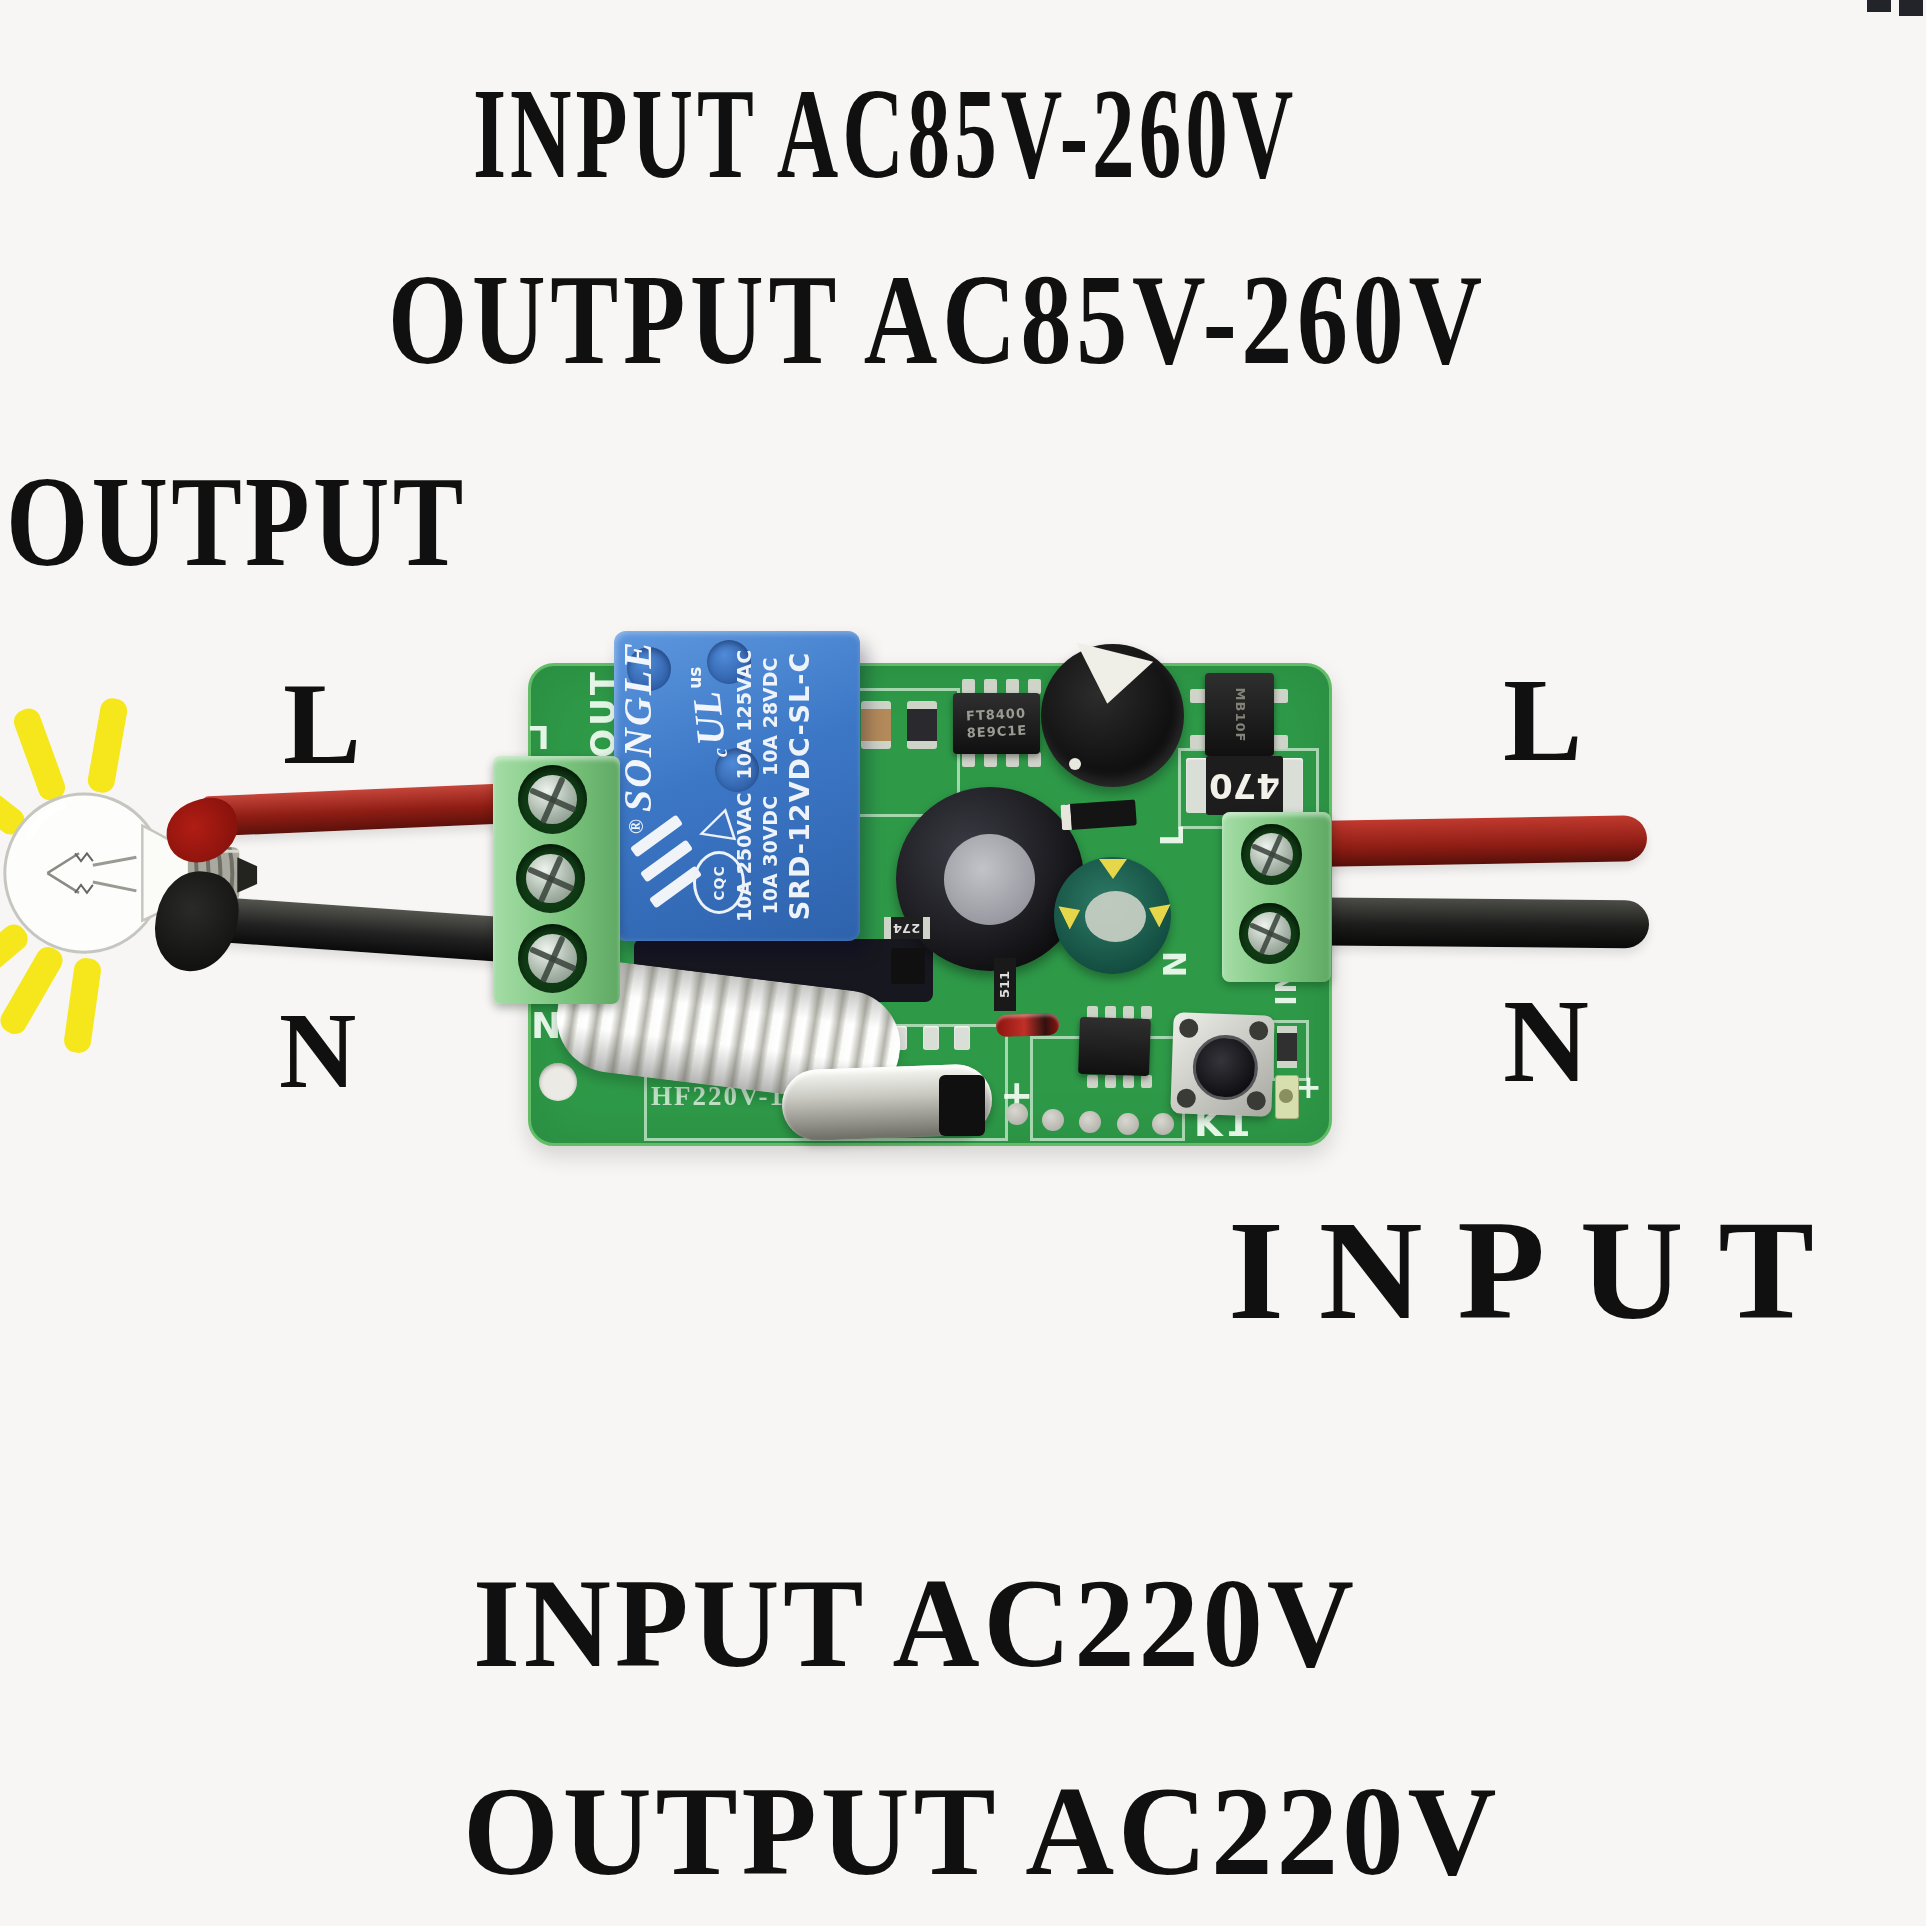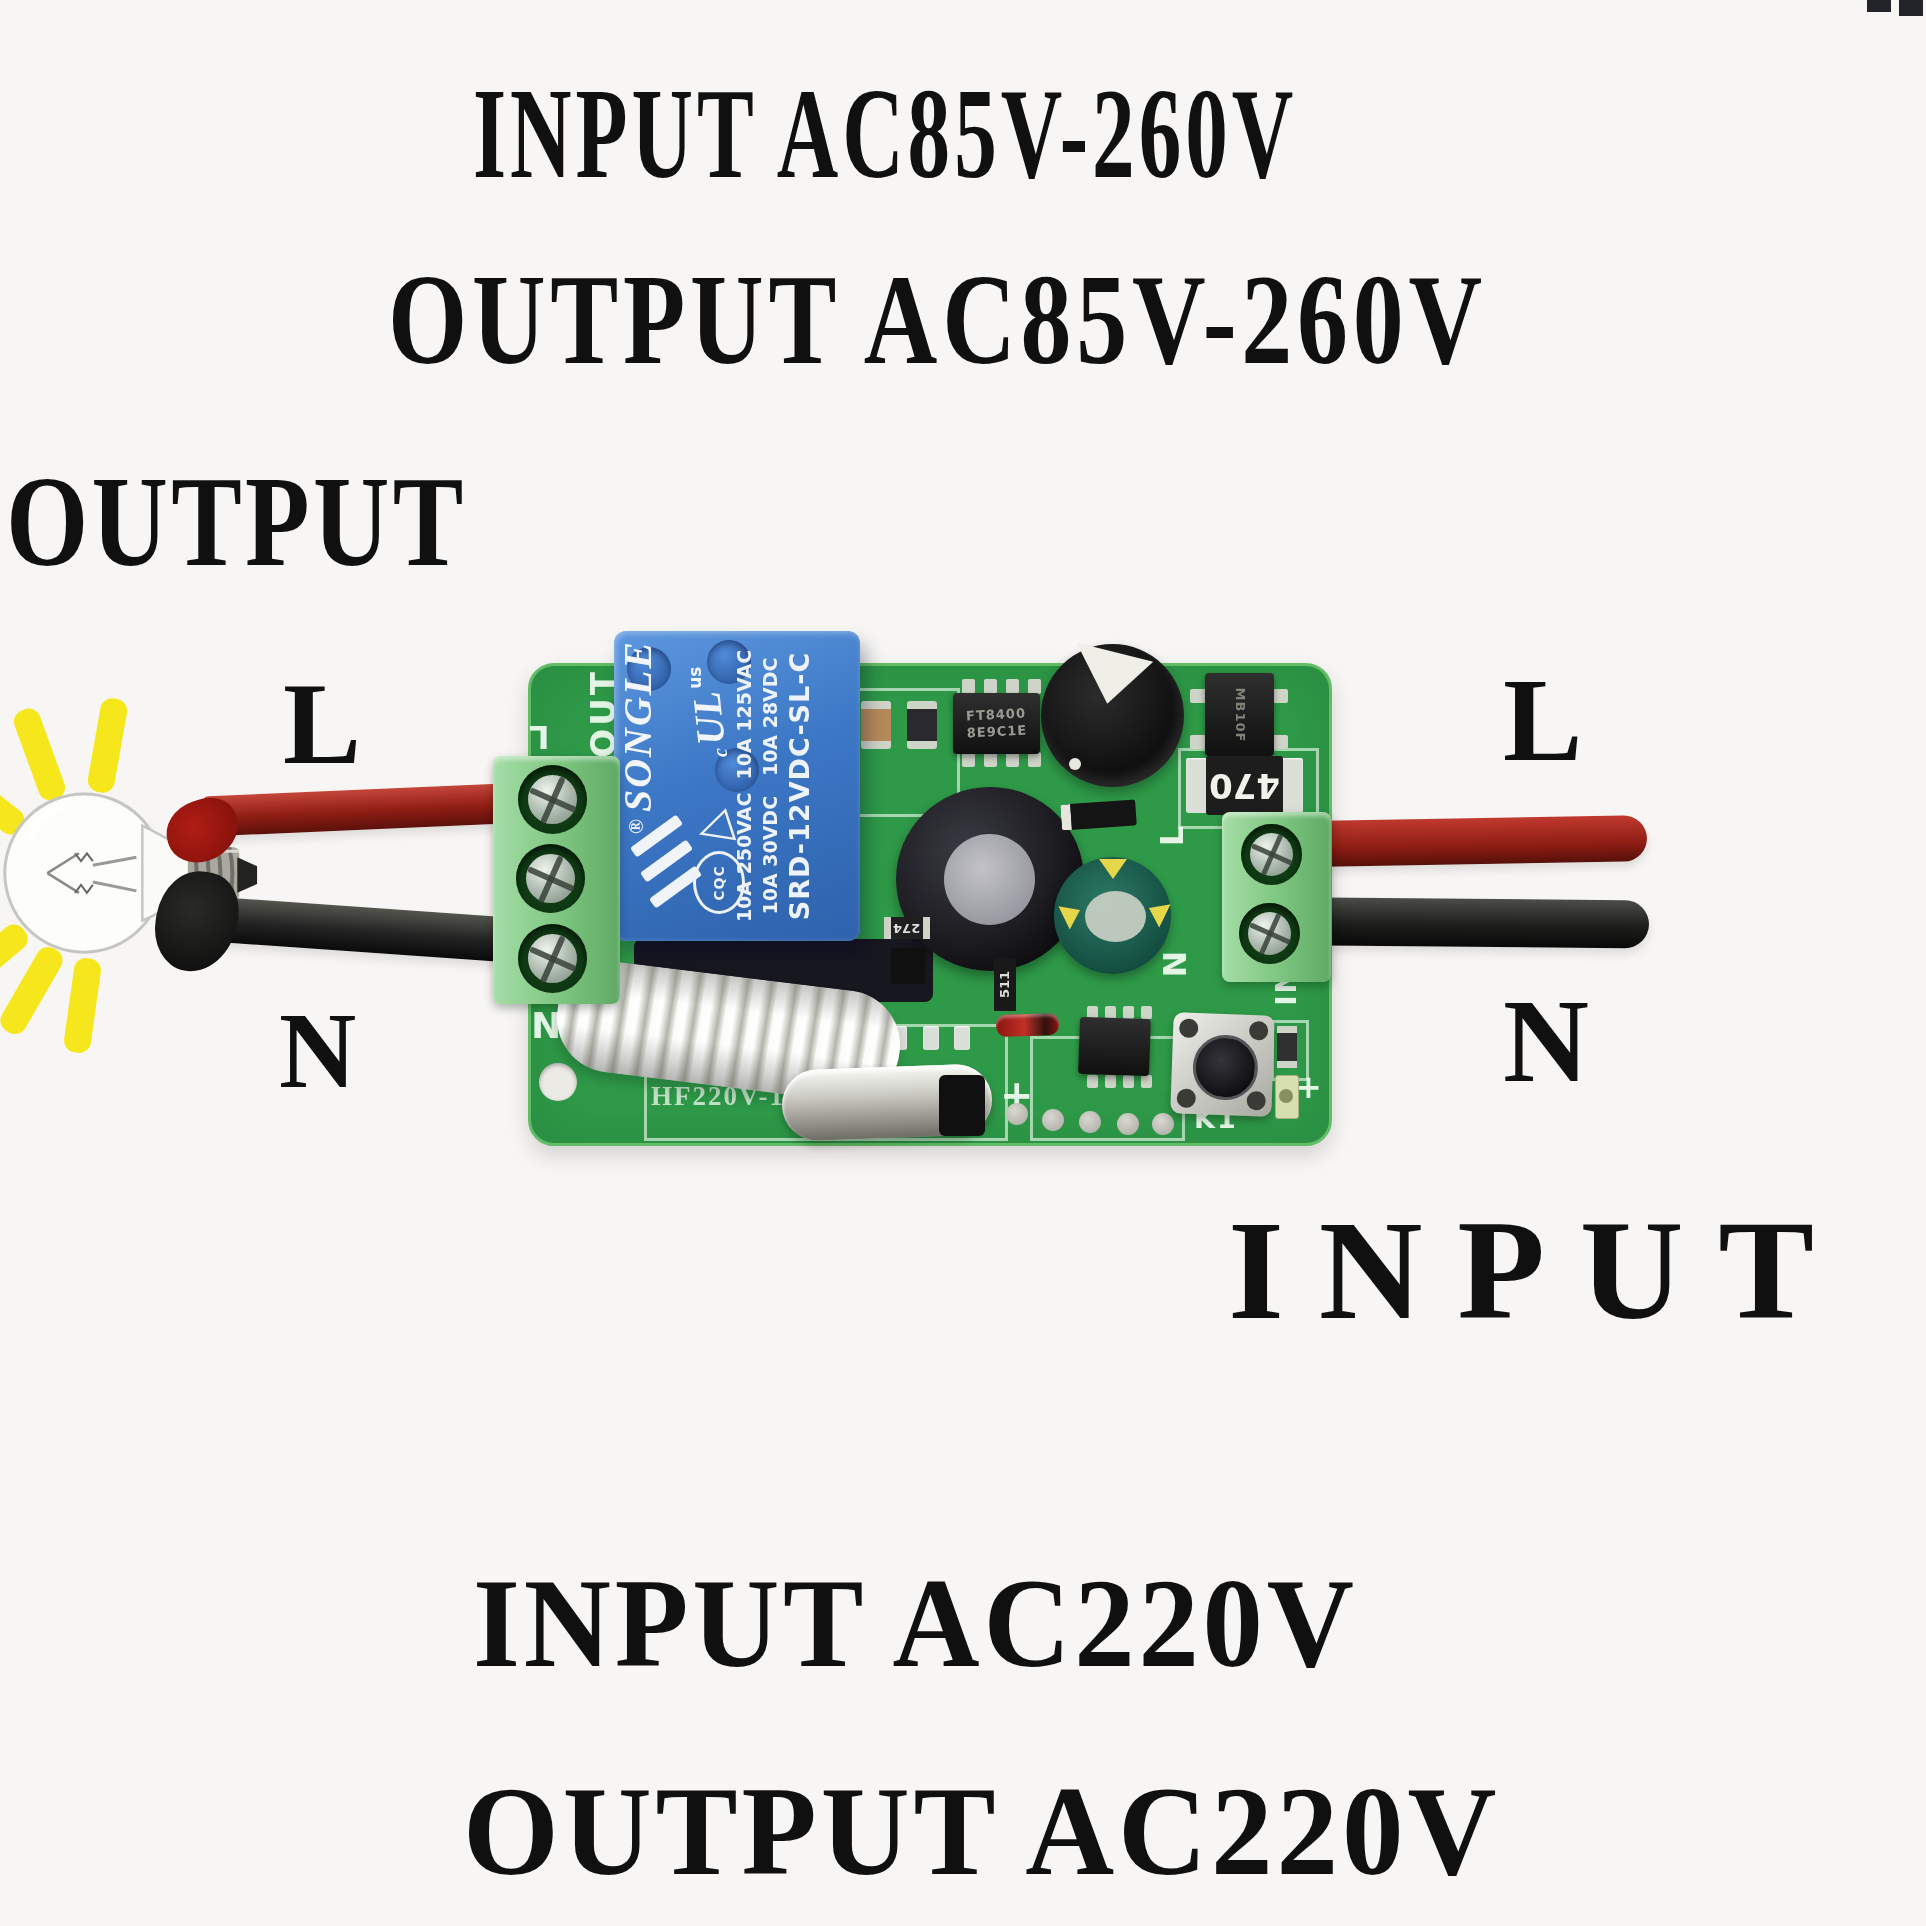--- a/index.html
+++ b/index.html
@@ -116,21 +116,21 @@
   <div class="abs silkbox" style="left:1030px;top:1036px;width:149px;height:99px;"></div>
   <div class="abs silkbox" style="left:1271px;top:1020px;width:32px;height:55px;"></div>
 
   <div class="abs silk vtext" style="left:586px;top:669px;font-size:34px;letter-spacing:3px;">OUT</div>
   <div class="abs silk" style="left:529px;top:721px;font-size:32px;transform:rotate(180deg);">L</div>
   <div class="abs silk" style="left:531px;top:1006px;font-size:36px;transform:rotate(180deg);">N</div>
   <div class="abs silk" style="left:651px;top:1083px;font-size:27px;font-family:'Liberation Serif',serif;color:rgba(235,245,235,.78);letter-spacing:2px;">HF220V-1B</div>
   <div class="abs silk" style="left:1162px;top:820px;font-size:32px;transform:rotate(-90deg);">L</div>
   <div class="abs silk" style="left:1162px;top:948px;font-size:32px;transform:rotate(-90deg);">N</div>
   <div class="abs silk vtext" style="left:1273px;top:968px;font-size:28px;letter-spacing:2px;">IN</div>
-  <div class="abs silk" style="left:1194px;top:1105px;font-size:27px;letter-spacing:2px;">K1</div>
+  <div class="abs silk" style="left:1194px;top:1105px;font-size:37px;letter-spacing:2px;">K1</div>
   <div class="abs silk" style="left:1000px;top:1075px;font-size:40px;">+</div>
   <div class="abs silk" style="left:1295px;top:1071px;font-size:32px;">+</div>
 
   <div class="abs" style="left:634px;top:939px;width:299px;height:63px;background:#171720;border-radius:8px;"></div>
   <div class="pad" style="left:859px;top:1026px;width:16px;height:24px;"></div>
   <div class="pad" style="left:891px;top:1026px;width:16px;height:24px;"></div>
   <div class="pad" style="left:923px;top:1026px;width:16px;height:24px;"></div>
   <div class="pad" style="left:954px;top:1026px;width:16px;height:24px;"></div>
 
   <div class="abs" style="left:896px;top:787px;width:188px;height:184px;border-radius:50%;

